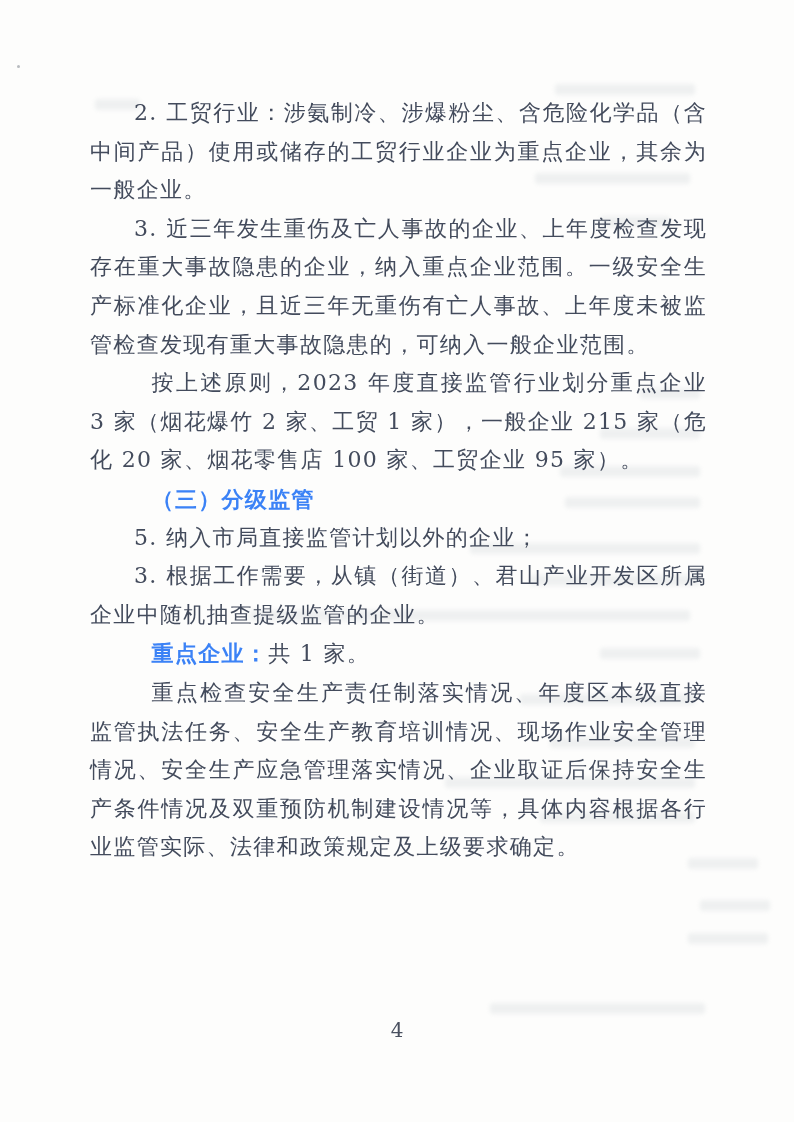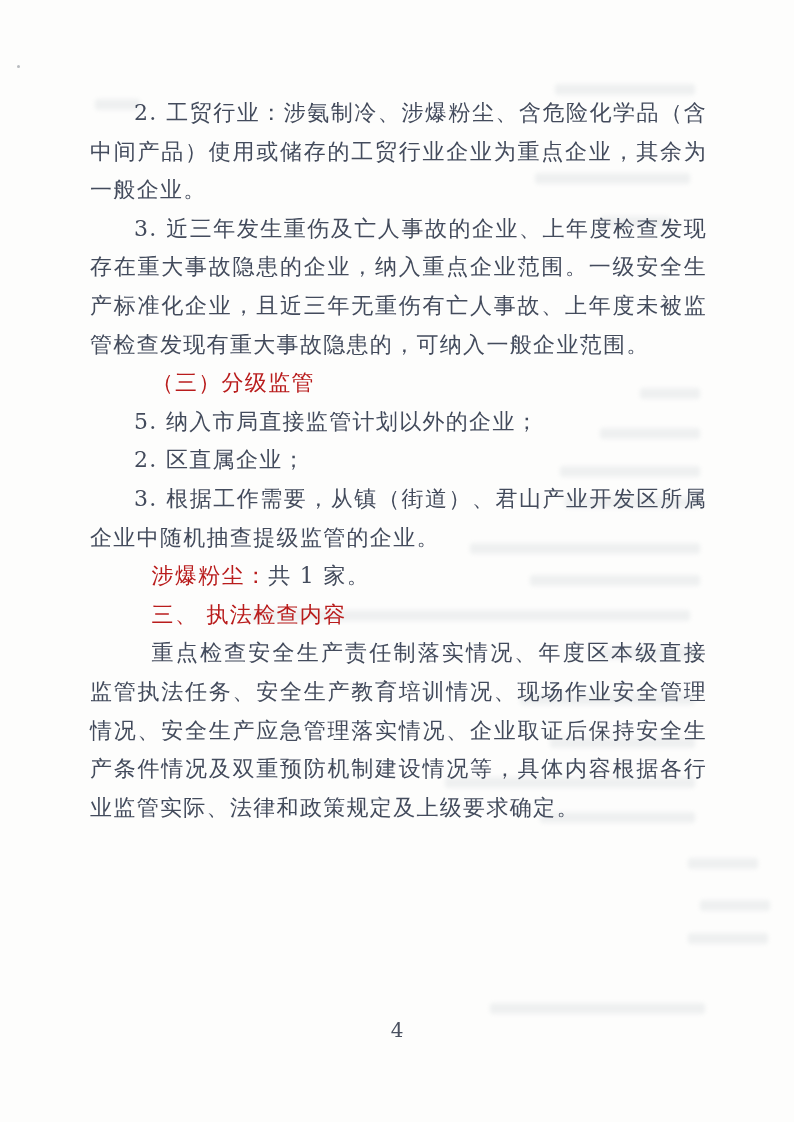--- a/index.html
+++ b/index.html
@@ -26,22 +26,22 @@
     margin: 0;
     font-size: 22px;
     line-height: 38.6px;
     text-align: justify;
     letter-spacing: 0.06em;
     word-break: break-all;
   }
   .indent-num { text-indent: 2em; }
   .indent-cjk { text-indent: 2.8em; }
   .bold {
-    font-weight: 400;
-    color: #b91c1c;
+    font-weight: 700;
+    color: #3b82f6;
   }
   .page-footer {
     position: absolute;
     left: 0;
     top: 1018px;
     width: 100%;
     text-align: center;
   }
   .page-number {
     font-size: 20px;
@@ -95,36 +95,35 @@
   <div class="smudge" style="left:700px; top:900px; width:70px;"></div>
   <div class="smudge" style="left:688px; top:933px; width:80px;"></div>
   <div class="smudge" style="left:490px; top:1003px; width:215px;"></div>
 
   <main class="content">
 
     <p class="indent-num">2. 工贸行业：涉氨制冷、涉爆粉尘、含危险化学品（含中间产品）使用或储存的工贸行业企业为重点企业，其余为一般企业。</p>
 
     <p class="indent-num">3. 近三年发生重伤及亡人事故的企业、上年度检查发现存在重大事故隐患的企业，纳入重点企业范围。一级安全生产标准化企业，且近三年无重伤有亡人事故、上年度未被监管检查发现有重大事故隐患的，可纳入一般企业范围。</p>
 
+    <p class="indent-cjk">按上述原则，2023 年度直接监管行业划分重点企业 3 家（烟花爆竹 2 家、工贸 1 家），一般企业 215 家（危化 20 家、烟花零售店 100 家、工贸企业 95 家）。</p>
 
     <p class="indent-cjk bold">（三）分级监管</p>
 
 
     <p class="indent-num">5. 纳入市局直接监管计划以外的企业；</p>
 
-    <p class="indent-num">2. 区直属企业；</p>
 
     <p class="indent-num">3. 根据工作需要，从镇（街道）、君山产业开发区所属企业中随机抽查提级监管的企业。</p>
 
 
     <p class="indent-cjk">
-      <span class="bold">涉爆粉尘：</span><span>共 1 家。</span>
+      <span class="bold">重点企业：</span><span>共 1 家。</span>
     </p>
 
-    <p class="indent-cjk bold">三、 执法检查内容</p>
 
     <p class="indent-cjk">重点检查安全生产责任制落实情况、年度区本级直接监管执法任务、安全生产教育培训情况、现场作业安全管理情况、安全生产应急管理落实情况、企业取证后保持安全生产条件情况及双重预防机制建设情况等，具体内容根据各行业监管实际、法律和政策规定及上级要求确定。</p>
 
   </main>
 
   <footer class="page-footer">
     <span class="page-number">4</span>
   </footer>
 
 </div>

